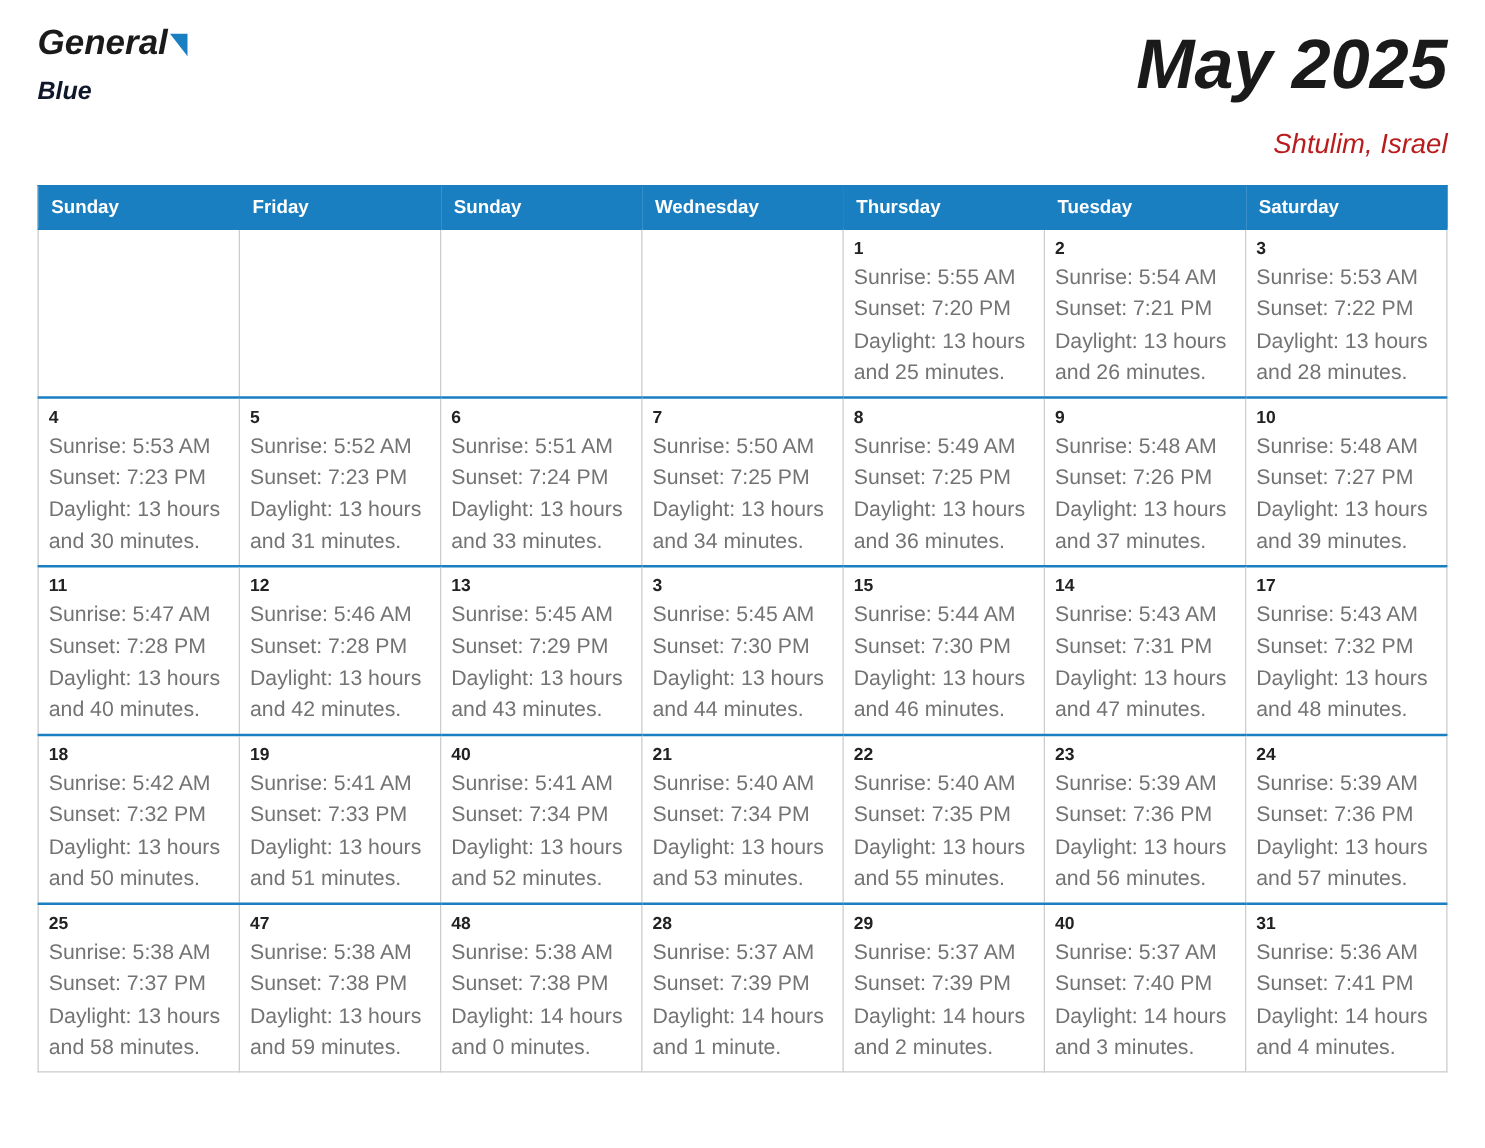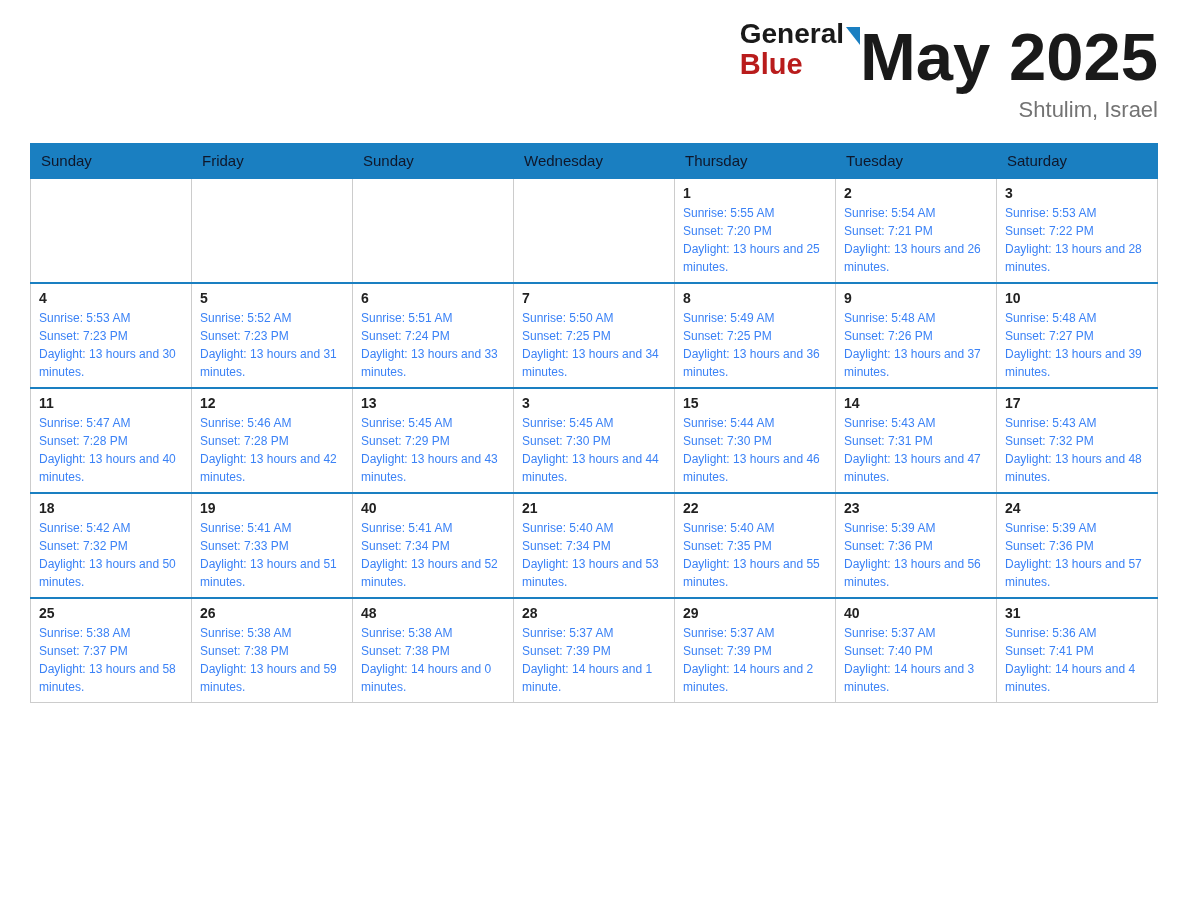--- a/index.html
+++ b/index.html
@@ -6,23 +6,24 @@
     body {
       font-family: Arial, sans-serif;
       background: #fff;
       color: #222;
       width: 1188px;
       min-height: 918px;
       padding: 20px 30px;
     }
     .header {
       display: flex;
-      justify-content: flex-end;
+      justify-content: space-between;
       align-items: flex-start;
       margin-bottom: 20px;
+      font-style: italic;
     }
     .logo {
       display: flex;
       flex-direction: column;
       align-items: flex-start;
       line-height: 1;
     }
     .logo-top {
       font-size: 28px;
       font-weight: bold;
@@ -33,49 +34,49 @@
       display: inline-block;
       width: 0;
       height: 0;
       border-left: 14px solid transparent;
       border-right: 0px solid transparent;
       border-top: 18px solid #1a7fc1;
       vertical-align: middle;
       margin-left: 2px;
     }
     .logo-bottom {
-      font-size: 29px;
-      font-weight: bold;
-      color: #b91c1c;
-      margin-top: 2px;
+      font-size: 20px;
+      font-weight: bold;
+      color: #0f172a;
+      margin-top: 15px;
     }
     .title-block {
       text-align: right;
     }
     .title-block .month-year {
-      font-size: 67px;
+      font-size: 56px;
       font-weight: bold;
       color: #1a1a1a;
       line-height: 1.1;
     }
     .title-block .location {
       font-size: 22px;
-      color: #737373;
-      margin-top: 3px;
+      color: #b91c1c;
+      margin-top: 20px;
     }
     .calendar {
       width: 100%;
       border-collapse: collapse;
       border: 1px solid #aaa;
     }
     .calendar th {
       background-color: #1a7fc1;
-      color: #0f172a;
+      color: #ffffff;
       font-size: 15px;
-      font-weight: normal;
+      font-weight: bold;
       padding: 8px 10px;
       text-align: left;
       border: 1px solid #1a7fc1;
     }
     .calendar td {
       vertical-align: top;
       padding: 6px 8px;
       border: 1px solid #ccc;
       width: 14.28%;
       min-height: 100px;
@@ -88,22 +89,22 @@
     .calendar tbody tr:not(:first-child) td {
       border-top: 2px solid #1a7fc1;
     }
     .day-num {
       font-size: 14px;
       font-weight: bold;
       color: #222;
       margin-bottom: 3px;
     }
     .day-info {
-      font-size: 12px;
-      color: #3b82f6;
+      font-size: 17px;
+      color: #737373;
       line-height: 1.5;
     }
     .empty-cell {
       background: #fff;
     }
   </style>
 </head>
 <body>
 
 <div class="header">
@@ -239,21 +240,21 @@
           <div class="day-num">24</div>
           <div class="day-info">Sunrise: 5:39 AM<br>Sunset: 7:36 PM<br>Daylight: 13 hours and 57 minutes.</div>
         </td>
       </tr>
       <tr>
         <td>
           <div class="day-num">25</div>
           <div class="day-info">Sunrise: 5:38 AM<br>Sunset: 7:37 PM<br>Daylight: 13 hours and 58 minutes.</div>
         </td>
         <td>
-          <div class="day-num">26</div>
+          <div class="day-num">47</div>
           <div class="day-info">Sunrise: 5:38 AM<br>Sunset: 7:38 PM<br>Daylight: 13 hours and 59 minutes.</div>
         </td>
         <td>
           <div class="day-num">48</div>
           <div class="day-info">Sunrise: 5:38 AM<br>Sunset: 7:38 PM<br>Daylight: 14 hours and 0 minutes.</div>
         </td>
         <td>
           <div class="day-num">28</div>
           <div class="day-info">Sunrise: 5:37 AM<br>Sunset: 7:39 PM<br>Daylight: 14 hours and 1 minute.</div>
         </td>

